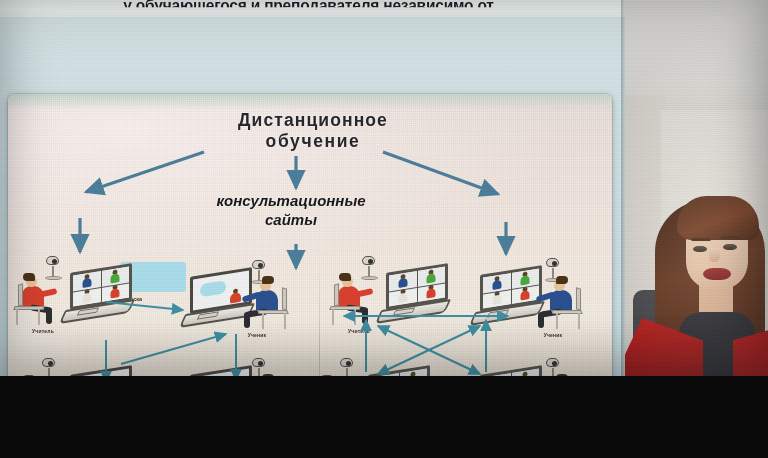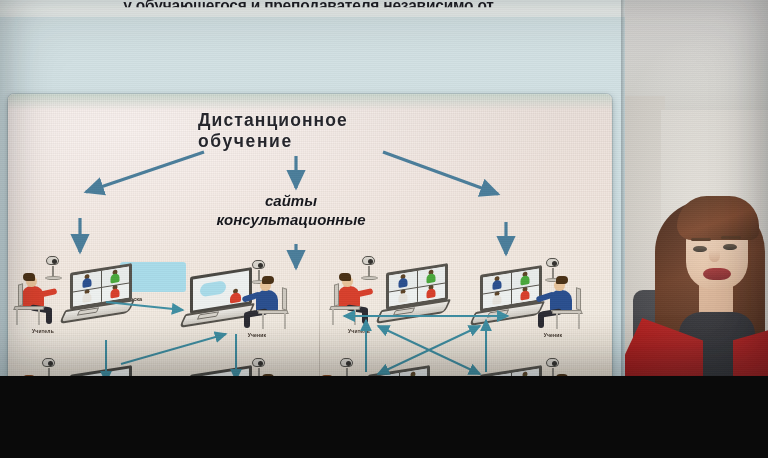--- a/index.html
+++ b/index.html
@@ -92,20 +92,21 @@
     position:absolute; left:0; right:0; top:0; height:16px;
     background: linear-gradient(180deg, rgba(200,214,204,0.95), rgba(230,225,218,0));
     pointer-events:none;
   }
 
   
   #diagram-title {
     position: absolute;
     left: 190px; top: 16px;
     width: 230px;
+    text-align: center;
     color: #25252b;
     font-size: 17.5px;
     font-weight: 700;
     line-height: 21px;
     letter-spacing: 1.1px;
     z-index: 6;
     text-shadow: 0 0 2px rgba(255,255,255,0.7);
   }
   #diagram-title .ttl2 { letter-spacing: 1.6px; }
 
@@ -411,22 +412,22 @@
 
     <div id="slide-image">
 
       <div id="diagram-title">
         <div>Дистанционное</div>
         <div class="ttl2">обучение</div>
       </div>
 
 
       <div class="branch-label" id="label-info">
+        <div>консультационные</div>
         <div>сайты</div>
-        <div>консультационные</div>
       </div>
 
 
       <svg id="arrows" viewBox="0 0 604 352">
         <defs>
           <marker id="ah" markerWidth="7" markerHeight="7" refX="5.6" refY="3" orient="auto">
             <path d="M0,0 L6.4,3 L0,6 Z" fill="#4b7e9b"></path>
           </marker>
           <marker id="ah2" markerWidth="7" markerHeight="7" refX="5.6" refY="3" orient="auto">
             <path d="M0,0 L6.4,3 L0,6 Z" fill="#3f8fa3"></path>

